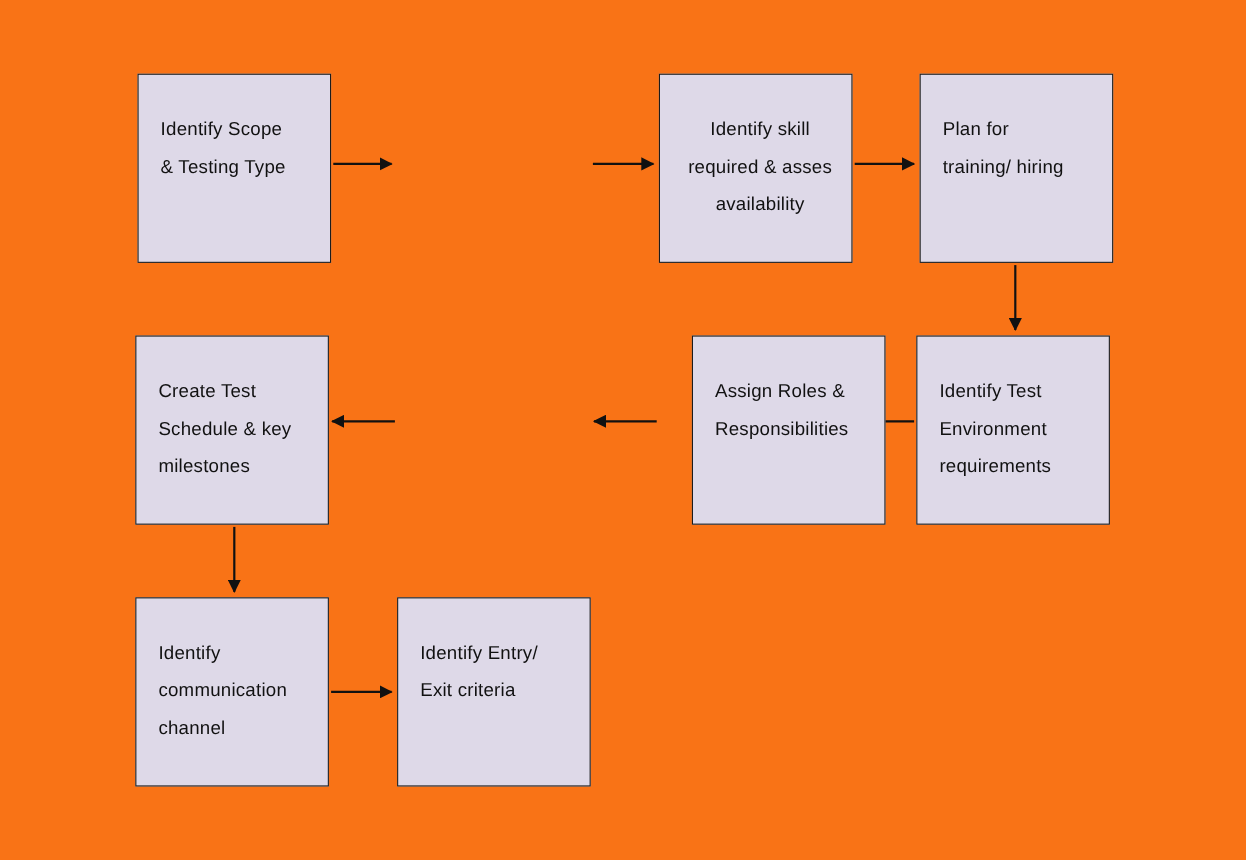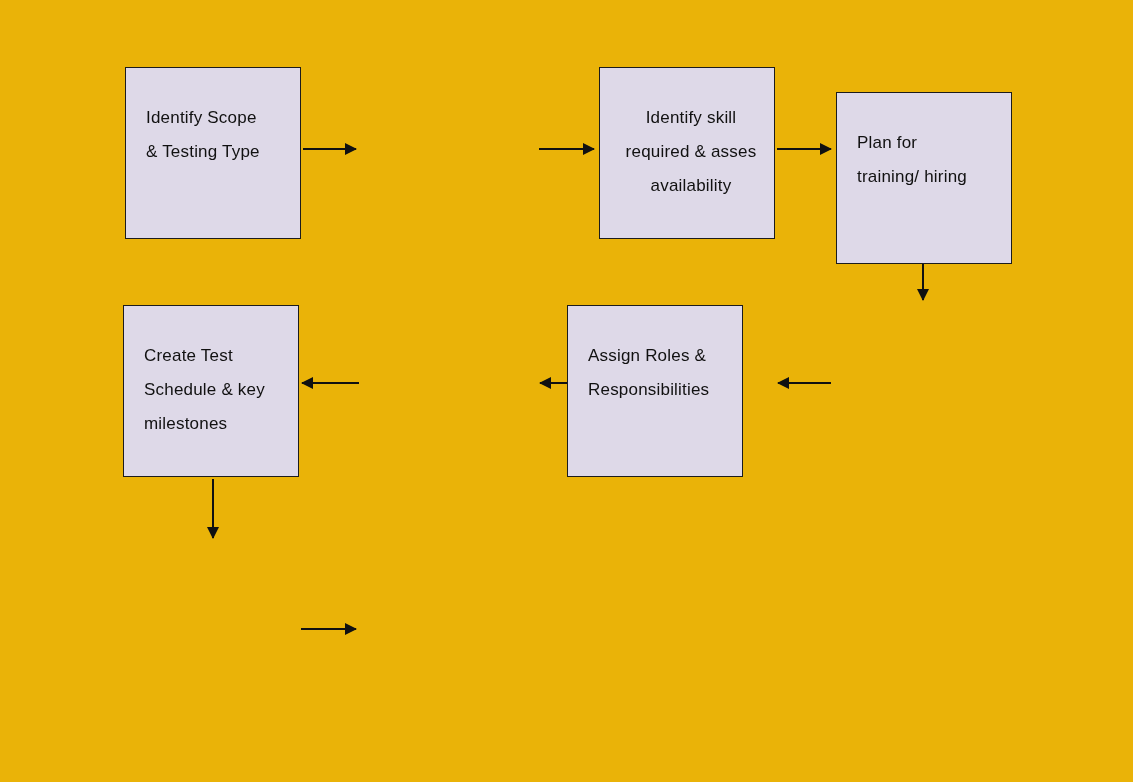--- a/index.html
+++ b/index.html
@@ -5,21 +5,21 @@
   html, body {
     margin: 0;
     padding: 0;
     background: #5c4d91;
     font-family: "Liberation Sans", sans-serif;
   }
   .canvas {
     position: relative;
     width: 1133px;
     height: 782px;
-    background: #eab308;
+    background: #f97316;
     overflow: hidden;
   }
   .arrows {
     position: absolute;
     left: 0;
     top: 0;
     pointer-events: none;
   }
   .node {
     position: absolute;
@@ -34,24 +34,24 @@
     display: block;
     white-space: pre-line;
     font-size: 17px;
     line-height: 34px;
     color: #111111;
     letter-spacing: 0.2px;
   }
   .n1  { left: 125px; top: 67px; }
   .n2  { left: 361px; top: 67px; }
   .n3  { left: 599px; top: 67px; text-align: center; }
-  .n4  { left: 836px; top: 67px; margin-top: 25px; }
+  .n4  { left: 836px; top: 67px; }
   .n5  { left: 123px; top: 305px; }
   .n6  { left: 361px; top: 305px; }
-  .n7  { left: 567px; top: 305px; }
+  .n7  { left: 629px; top: 305px; }
   .n8  { left: 833px; top: 305px; }
   .n9  { left: 123px; top: 543px; }
   .n10 { left: 361px; top: 543px; }
 </style>
 </head>
 <body>
 
 <div class="canvas">
 
   <svg class="arrows" width="1133" height="782">
@@ -86,14 +86,28 @@
   </div>
   <div class="node n5">
     <span class="node-label">Create Test
 Schedule &amp; key
 milestones</span>
   </div>
   <div class="node n7">
     <span class="node-label">Assign Roles &amp;
 Responsibilities</span>
   </div>
+  <div class="node n8">
+    <span class="node-label">Identify Test
+Environment
+requirements</span>
+  </div>
+  <div class="node n9">
+    <span class="node-label">Identify
+communication
+channel</span>
+  </div>
+  <div class="node n10">
+    <span class="node-label">Identify Entry/
+Exit criteria</span>
+  </div>
 
 </div>
 
 </body></html>

